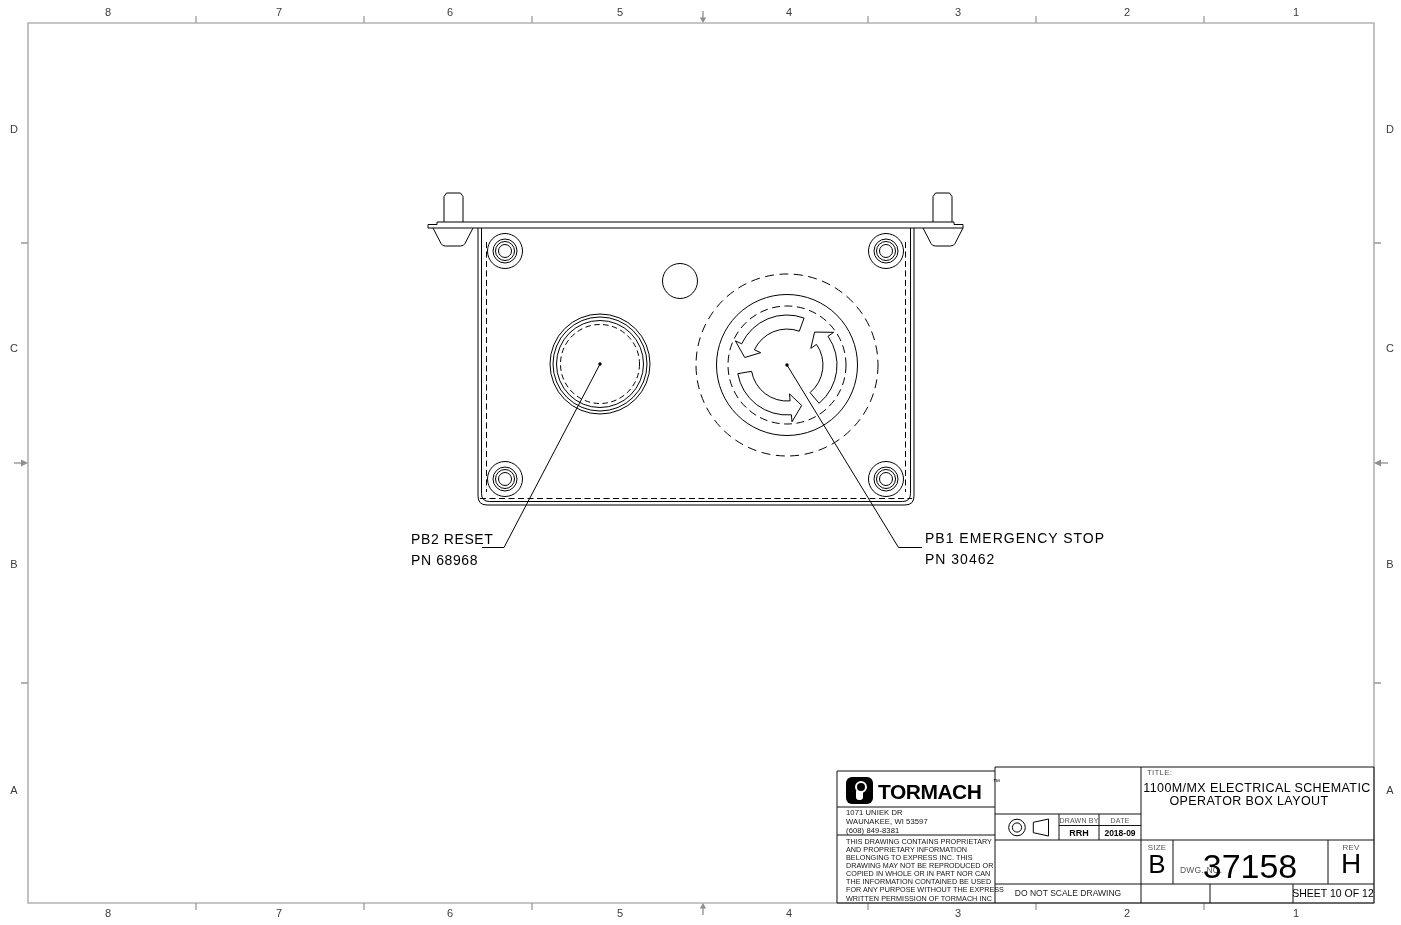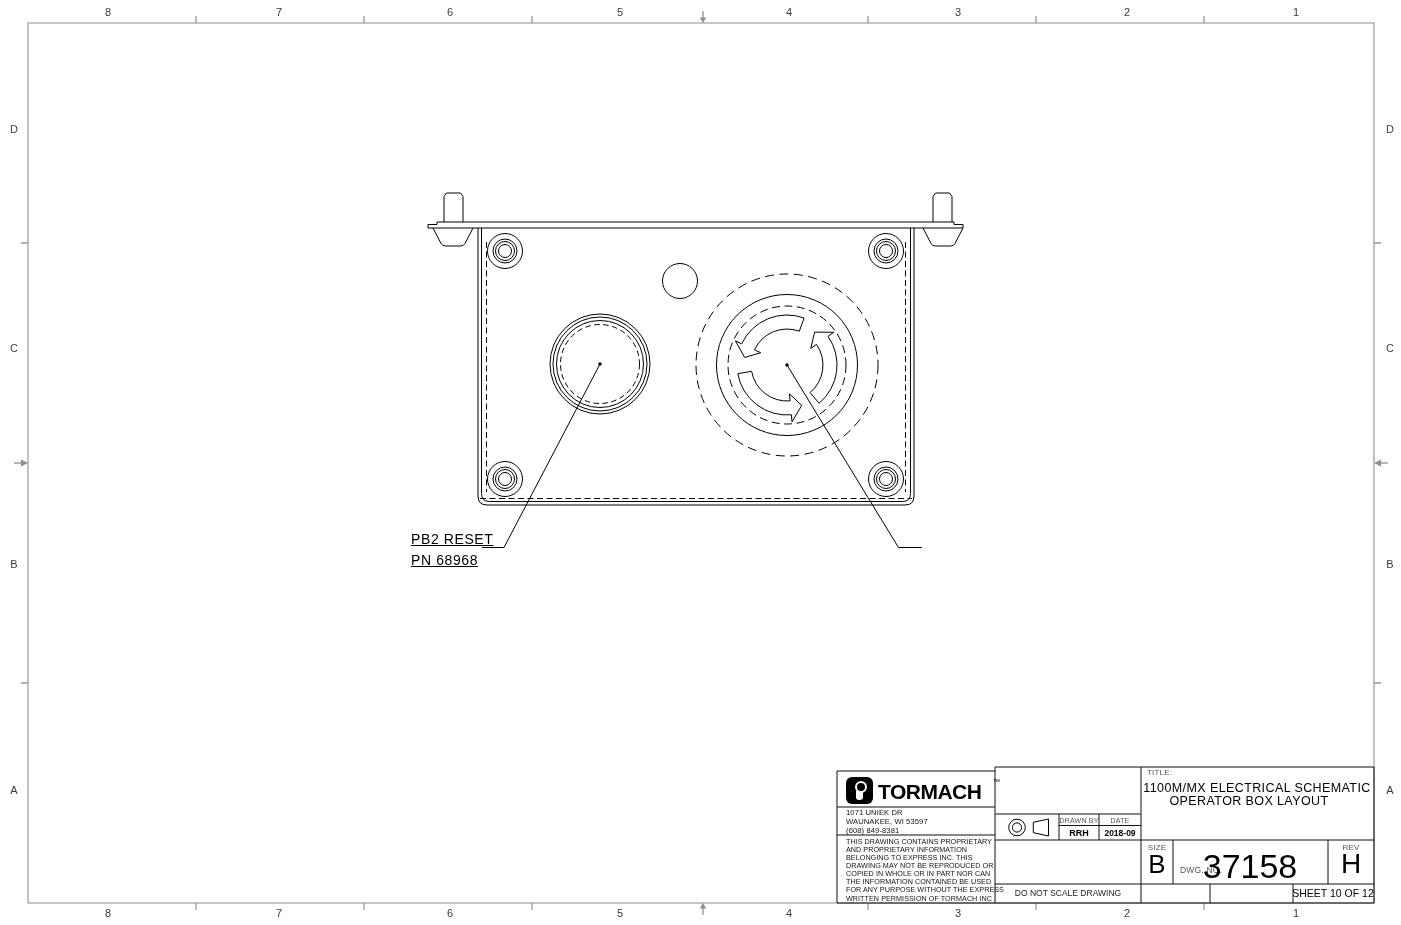--- a/index.html
+++ b/index.html
@@ -190,23 +190,27 @@
   <div class="t zl ctr" style="left:14px; top:124px;">D</div>
   <div class="t zl ctr" style="left:14px; top:343px;">C</div>
   <div class="t zl ctr" style="left:14px; top:559px;">B</div>
   <div class="t zl ctr" style="left:14px; top:785px;">A</div>
 
   <div class="t zl ctr" style="left:1390px; top:124px;">D</div>
   <div class="t zl ctr" style="left:1390px; top:343px;">C</div>
   <div class="t zl ctr" style="left:1390px; top:559px;">B</div>
   <div class="t zl ctr" style="left:1390px; top:785px;">A</div>
 
-  <div class="t callout" style="left:411px; top:532px;text-decoration:underline;">
+  <div class="t callout" style="left:411px; top:532px;">
     <div class="ln">PB2 RESET</div>
     <div class="ln">PN 68968</div>
+  </div>
+  <div class="t callout" style="left:925px; top:531px; letter-spacing:1px;">
+    <div class="ln">PB1 EMERGENCY STOP</div>
+    <div class="ln">PN 30462</div>
   </div>
 
   <div class="logo-wrap">
     <span class="logo-icon">
         <span class="ring"></span>
         <span class="stem"></span>
       </span>
     <span class="logo-text">TORMACH</span>
     <span class="logo-tm">™</span>
   </div>

